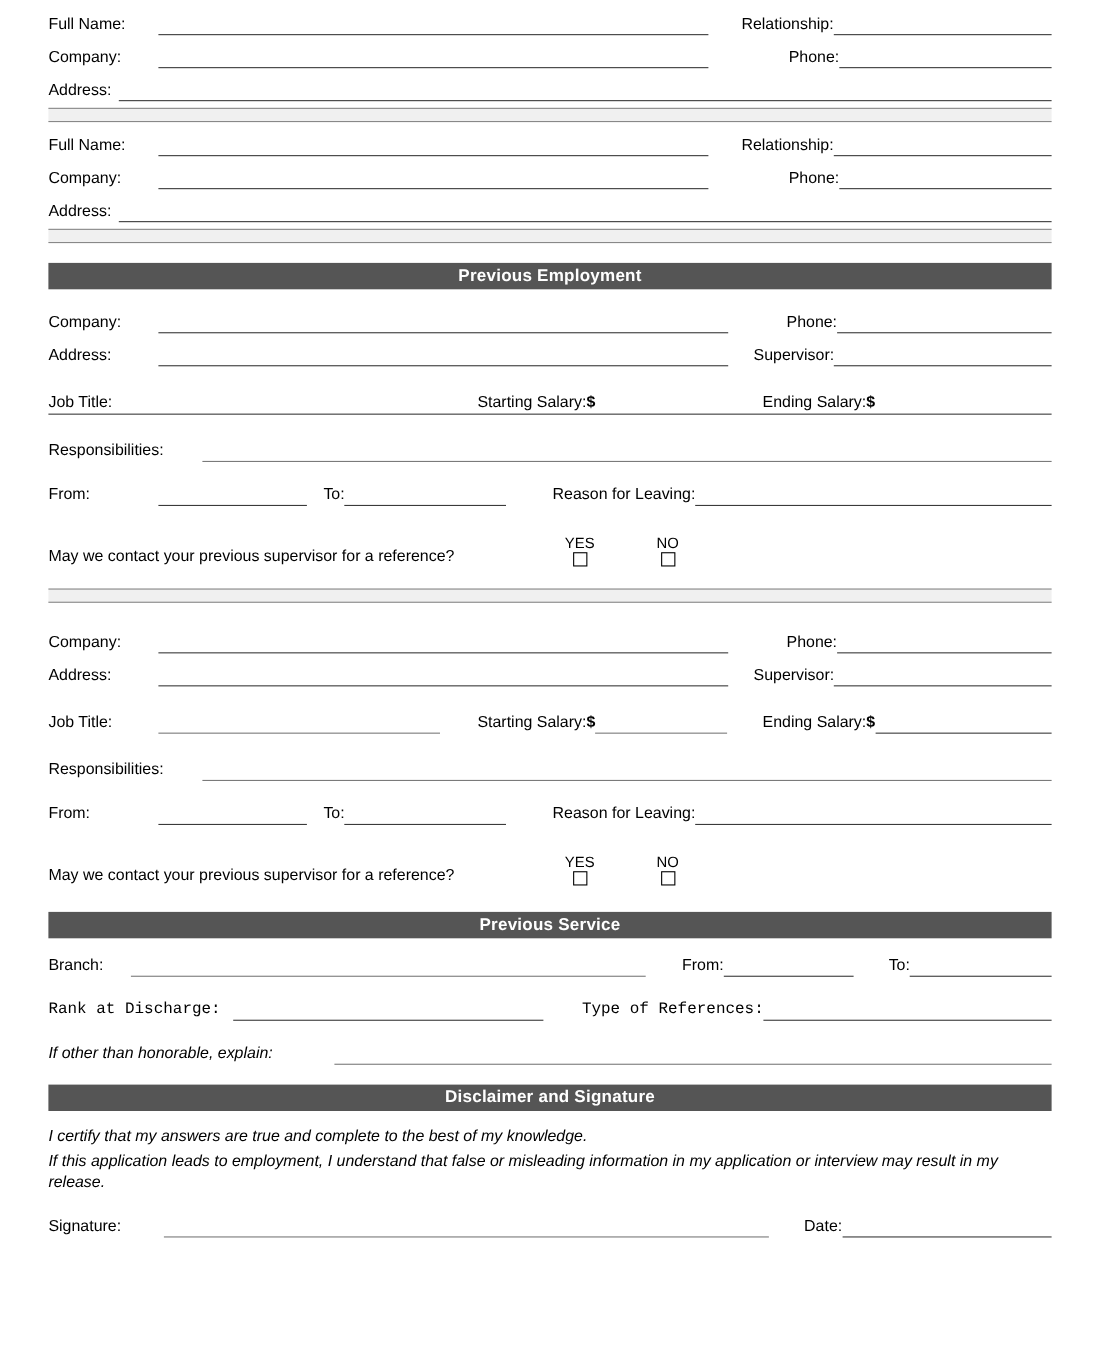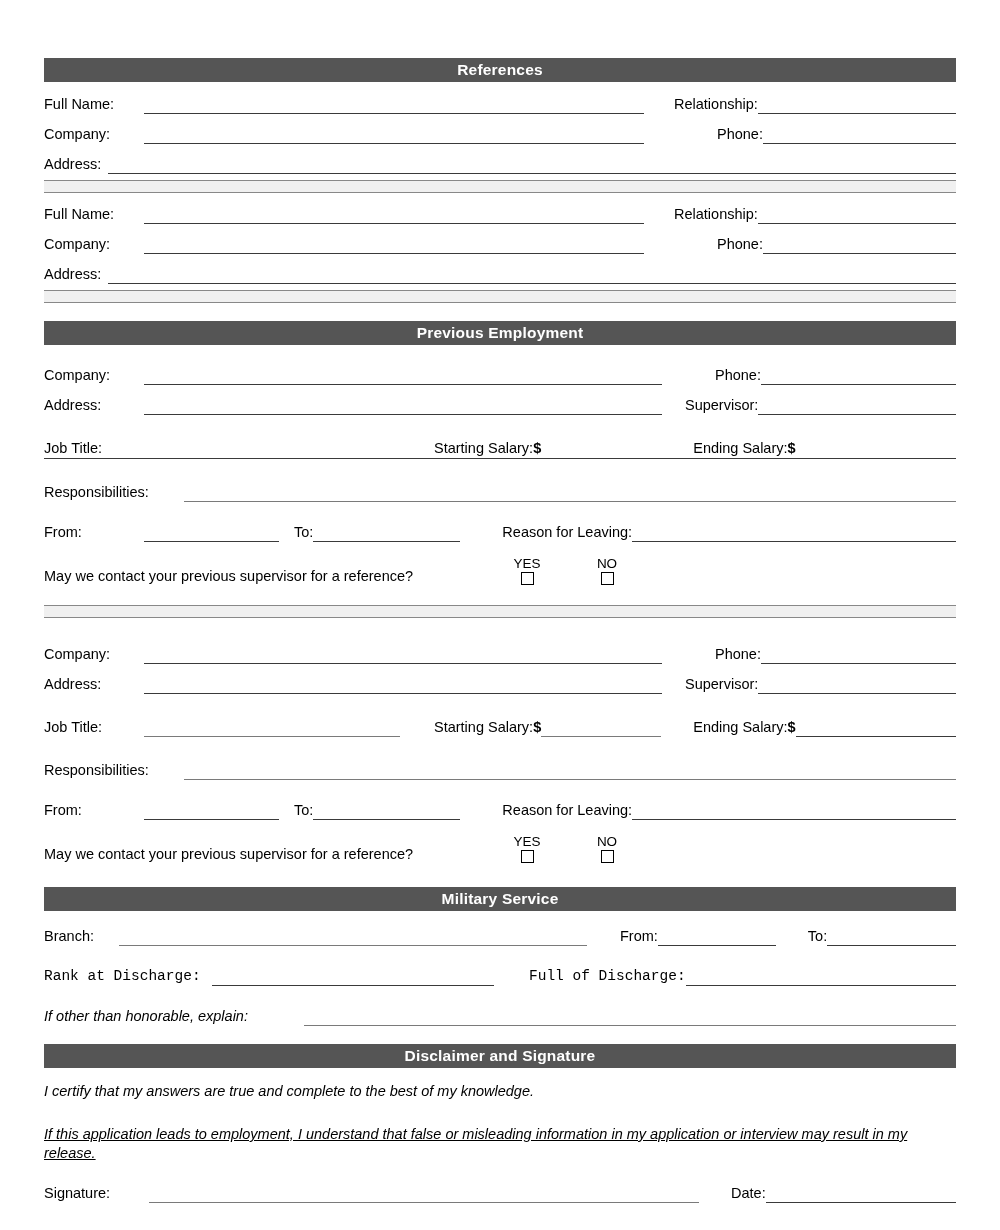--- a/index.html
+++ b/index.html
@@ -73,20 +73,21 @@
   }
   .yn {
     display: flex;
     flex-direction: column;
     align-items: center;
     width: 46px;
   }
   .yn-label {
     font-size: 13.5px;
     line-height: 15px;
+    margin-top: 12px;
   }
   .checkbox {
     width: 13px;
     height: 13px;
     border: 1.3px solid #000000;
     background: #ffffff;
     box-sizing: border-box;
     margin-top: 1px;
   }
 
@@ -95,21 +96,20 @@
     font-style: italic;
     font-size: 14.5px;
     line-height: 19px;
   }
 </style>
 </head>
 <body>
 
 <div class="page">
 
-  <div class="section-bar" style="margin-top:58px;">References</div>
 
   <div>
     <div class="row" style="margin-top:14px;">
       <span class="lbl" style="width:100px;">Full Name:</span>
       <span class="rule" style="width:500px;"></span>
       <span class="gap" style="width:30px;"></span>
       <span class="lbl">Relationship:</span>
       <span class="rule grow"></span>
     </div>
 
@@ -271,51 +271,51 @@
           <span class="checkbox"></span>
         </div>
         <div class="yn" style="margin-left:34px;">
           <span class="yn-label">NO</span>
           <span class="checkbox"></span>
         </div>
       </div>
     </div>
   </div>
 
-  <div class="section-bar" style="margin-top:24px;">Military Service</div>
+  <div class="section-bar" style="margin-top:24px;">Previous Service</div>
 
   <div class="row" style="margin-top:17px;">
     <span class="lbl" style="width:75px;">Branch:</span>
     <span class="rule-gray" style="width:468px;"></span>
     <span class="gap" style="width:33px;"></span>
     <span class="lbl">From:</span>
     <span class="rule" style="width:118px;"></span>
     <span class="gap" style="width:32px;"></span>
     <span class="lbl">To:</span>
     <span class="rule grow"></span>
   </div>
 
   <div class="row" style="margin-top:22px;font-family:Liberation Mono, monospace;">
     <span class="lbl" style="width:168px;">Rank at Discharge:</span>
     <span class="rule" style="width:282px;"></span>
     <span class="gap" style="width:35px;"></span>
-    <span class="lbl">Full of Discharge:</span>
+    <span class="lbl">Type of References:</span>
     <span class="rule grow"></span>
   </div>
 
   <div class="row" style="margin-top:22px;">
     <span class="lbl" style="width:260px;font-style:italic;">If other than honorable, explain:</span>
     <span class="rule-gray grow"></span>
   </div>
 
   <div class="section-bar" style="margin-top:18px;">Disclaimer and Signature</div>
 
   <div class="disc" style="margin-top:14px;">I certify that my answers are true and complete to the best of my knowledge.</div>
 
-  <div class="disc" style="margin-top:24px; width:888px;text-decoration:underline;">If this application leads to employment, I understand that false or misleading information in my application or interview may result in my release.</div>
+  <div class="disc" style="margin-top:4px; width:888px;">If this application leads to employment, I understand that false or misleading information in my application or interview may result in my release.</div>
 
   <div class="row" style="margin-top:22px;">
     <span class="lbl" style="width:105px;">Signature:</span>
     <span class="rule-gray" style="width:550px;"></span>
     <span class="gap" style="width:32px;"></span>
     <span class="lbl">Date:</span>
     <span class="rule grow"></span>
   </div>
 
 </div>

